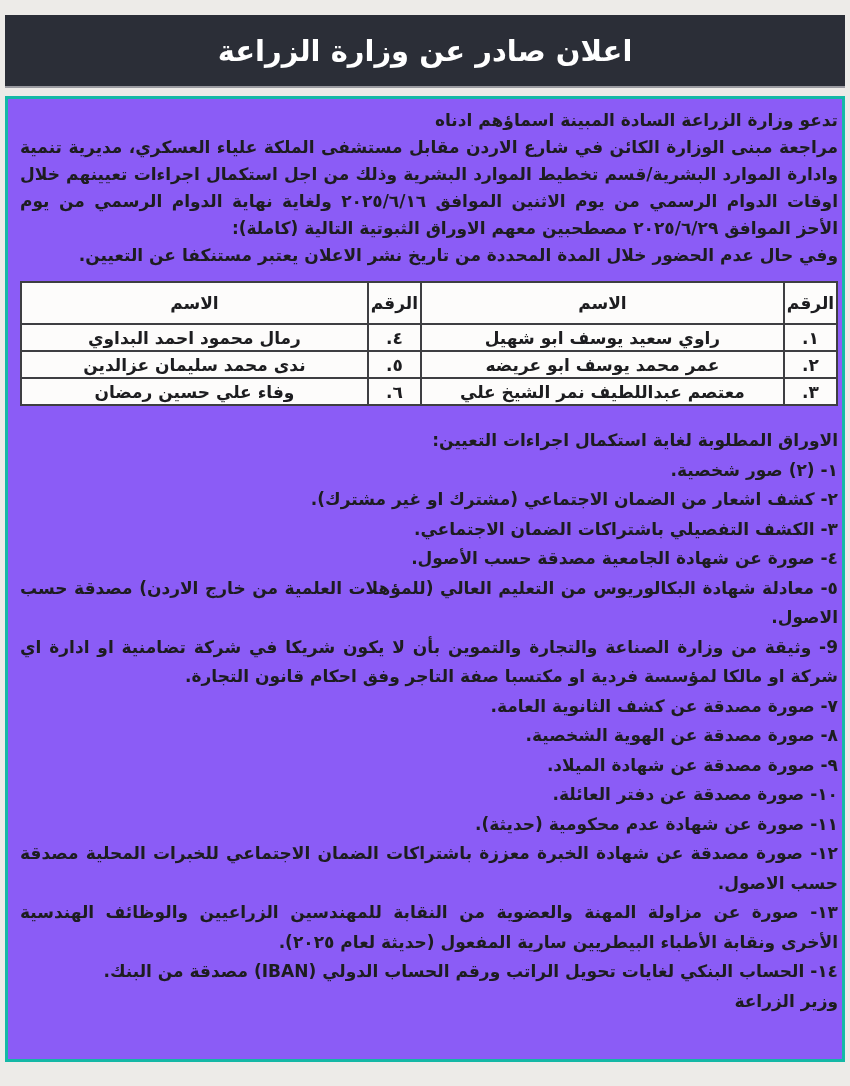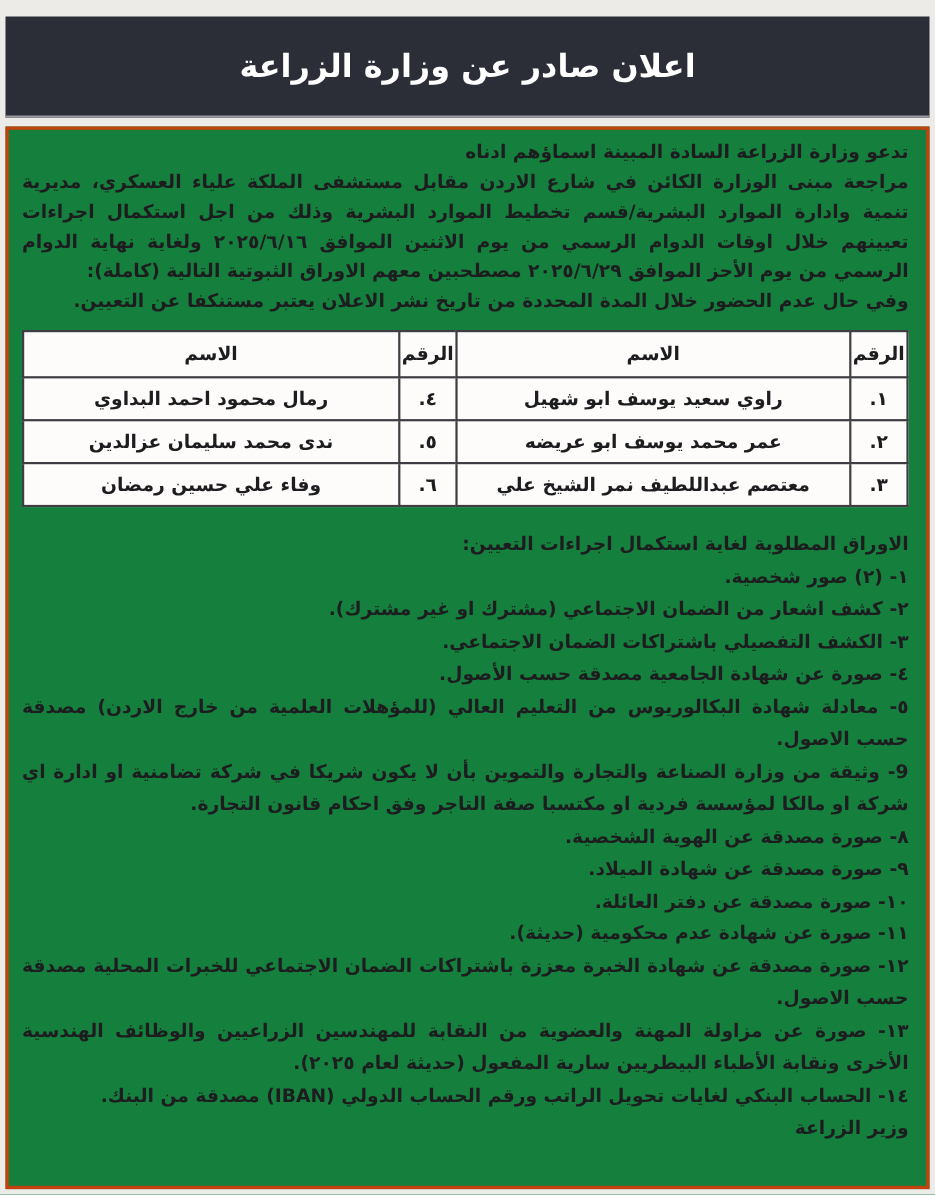--- a/index.html
+++ b/index.html
@@ -8,37 +8,37 @@
     height: 1086px;
     background: #edebe8;
     font-family: "DejaVu Sans", sans-serif;
     font-weight: 700;
     color: #1d1d20;
     direction: rtl;
     overflow: hidden;
   }
   .ad-wrap { padding: 15px 5px 0 5px; }
   .header-bar {
-    height: 92px;
+    height: 73px;
     background: #2b2e37;
     border-bottom: 2px solid #9a9aa0;
     display: flex;
     align-items: center;
     justify-content: center;
   }
   .header-bar .title {
     color: #ffffff;
     font-size: 29px;
     letter-spacing: 0;
   }
   .doc-frame {
     margin-top: 8px;
-    background: #15803d;
-    border: 3px solid #c2410c;
-    padding: 8px 16px 14px 12px;
+    background: #8b5cf6;
+    border: 3px solid #14b8a6;
+    padding: 8px 4px 14px 12px;
     min-height: 966px;
   }
   .intro p {
     font-size: 17px;
     line-height: 27px;
     text-align: justify;
   }
   .intro p.short { text-align: right; }
   table.names {
     width: 100%;
@@ -47,21 +47,21 @@
     background: #fdfcfb;
   }
   table.names th, table.names td {
     border: 2px solid #3e3e42;
     text-align: center;
     vertical-align: middle;
     font-size: 17px;
     font-weight: 700;
   }
   table.names th { height: 42px; }
-  table.names td { height: 39px; }
+  table.names td { height: 27px; }
   col.c-num { width: 6.5%; }
   col.c-name1 { width: 44.5%; }
   col.c-name2 { width: 42.5%; }
   .docs { margin-top: 20px; }
   .docs .heading, .docs .item {
     font-size: 17px;
     line-height: 29.5px;
     text-align: justify;
   }
   .docs .heading { text-align: right; }
@@ -127,20 +127,21 @@
     </table>
 
     <div class="docs">
       <div class="heading">الاوراق المطلوبة لغاية استكمال اجراءات التعيين:</div>
       <div class="item">١- (٢) صور شخصية.</div>
       <div class="item">٢- كشف اشعار من الضمان الاجتماعي (مشترك او غير مشترك).</div>
       <div class="item">٣- الكشف التفصيلي باشتراكات الضمان الاجتماعي.</div>
       <div class="item">٤- صورة عن شهادة الجامعية مصدقة حسب الأصول.</div>
       <div class="item">٥- معادلة شهادة البكالوريوس من التعليم العالي (للمؤهلات العلمية من خارج الاردن) مصدقة حسب الاصول.</div>
       <div class="item">9- وثيقة من وزارة الصناعة والتجارة والتموين بأن لا يكون شريكا في شركة تضامنية او ادارة اي شركة او مالكا لمؤسسة فردية او مكتسبا صفة التاجر وفق احكام قانون التجارة.</div>
+      <div class="item">٧- صورة مصدقة عن كشف الثانوية العامة.</div>
       <div class="item">٨- صورة مصدقة عن الهوية الشخصية.</div>
       <div class="item">٩- صورة مصدقة عن شهادة الميلاد.</div>
       <div class="item">١٠- صورة مصدقة عن دفتر العائلة.</div>
       <div class="item">١١- صورة عن شهادة عدم محكومية (حديثة).</div>
       <div class="item">١٢- صورة مصدقة عن شهادة الخبرة معززة باشتراكات الضمان الاجتماعي للخبرات المحلية مصدقة حسب الاصول.</div>
       <div class="item">١٣- صورة عن مزاولة المهنة والعضوية من النقابة للمهندسين الزراعيين والوظائف الهندسية الأخرى ونقابة الأطباء البيطريين سارية المفعول (حديثة لعام ٢٠٢٥).</div>
       <div class="item">١٤- الحساب البنكي لغايات تحويل الراتب ورقم الحساب الدولي (IBAN) مصدقة من البنك.</div>
     </div>
 
     <div class="signature">وزير الزراعة</div>

